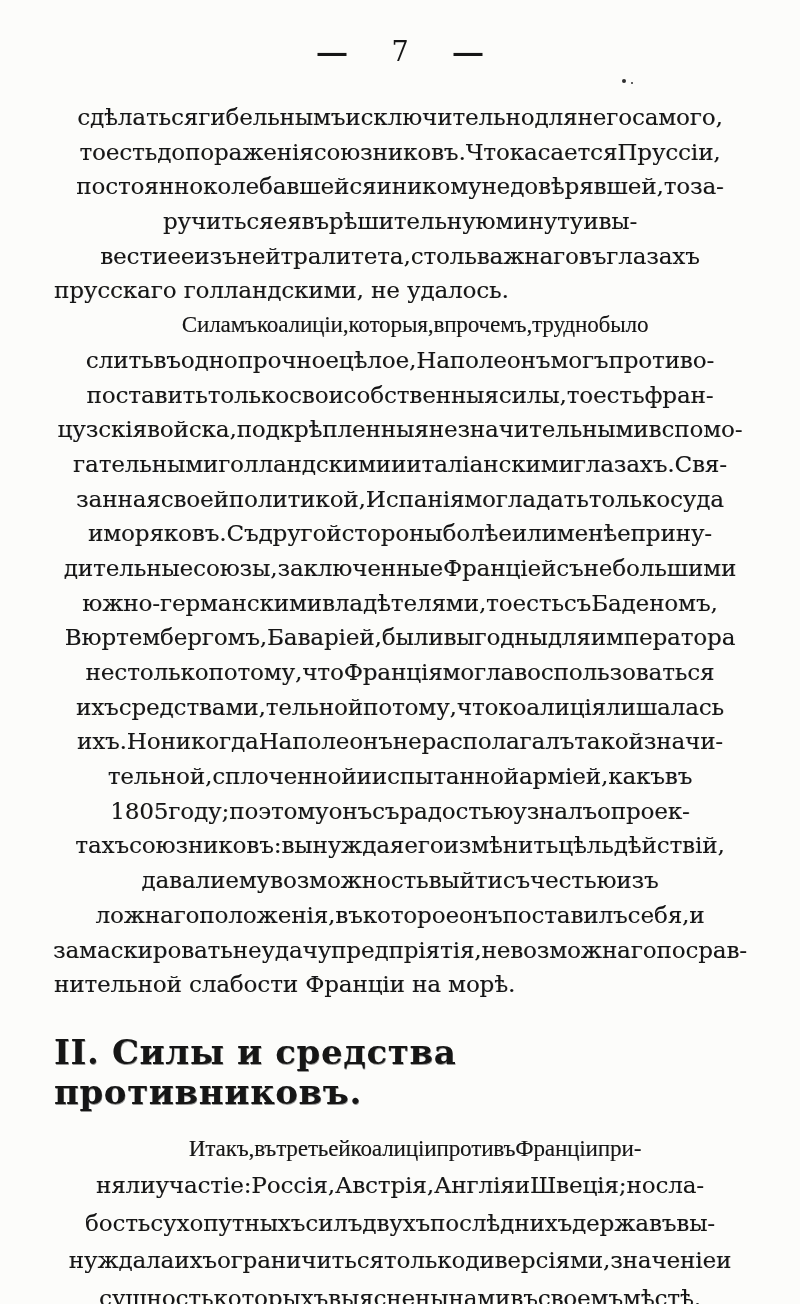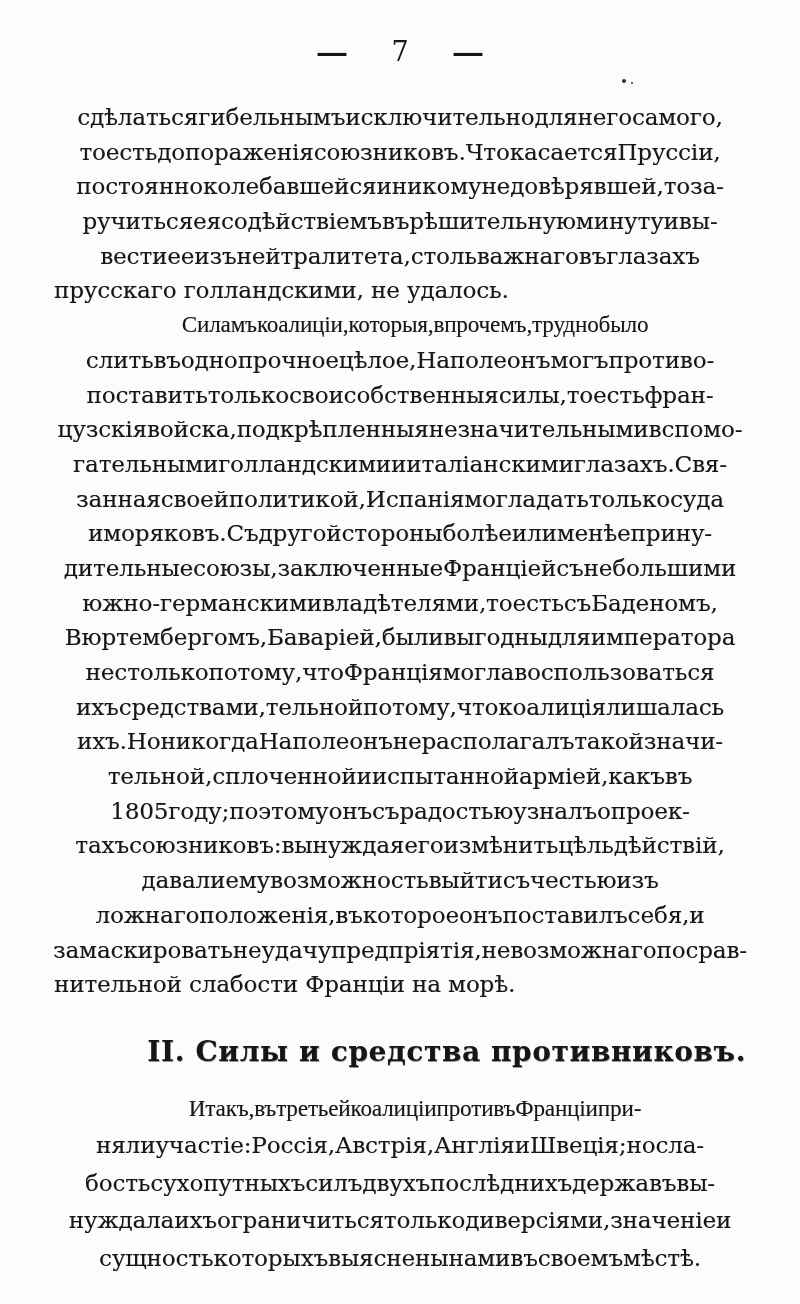--- a/index.html
+++ b/index.html
@@ -36,22 +36,22 @@
     display:flex;
     height:34.7px;line-height:34.7px;
     align-items:center;
     white-space:pre;
     overflow:visible;
   }
   .line.just{justify-content:center;}
   .line.indent{padding-left:30px;font-family:Liberation Serif, serif;}
   .section-heading{
     margin:30px 0 0 0;
-    text-align:right;
-    font-size:28px;
+    text-align:left;
+    font-size:34px;
     font-weight:bold;
     line-height:40px;
     letter-spacing:0.6px;
     text-shadow:0.5px 0.5px 0 rgba(25,25,25,0.45);
   }
   .section-paras{margin-top:18px;}
   .section-paras .line{height:37.5px;line-height:37.5px;}
 </style>
 </head>
 <body>
@@ -65,21 +65,21 @@
   </div>
 
   <div class="ink-specks"></div>
 
   <div class="text-block">
     <div class="paras-top">
         <div class="paragraph">
           <div class="line just"><span>сдѣлаться</span><span>гибельнымъ</span><span>исключительно</span><span>для</span><span>него</span><span>самого,</span></div>
           <div class="line just"><span>то</span><span>есть</span><span>до</span><span>пораженія</span><span>союзниковъ.</span><span>Что</span><span>касается</span><span>Пруссіи,</span></div>
           <div class="line just"><span>постоянно</span><span>колебавшейся</span><span>и</span><span>никому</span><span>не</span><span>довѣрявшей,</span><span>то</span><span>за-</span></div>
-          <div class="line just"><span>ручиться</span><span>ея</span><span>содѣйствіемъ</span><span>въ</span><span>рѣшительную</span><span>минуту</span><span>и</span><span>вы-</span></div>
+          <div class="line just"><span>ручиться</span><span>ея</span><span>въ</span><span>рѣшительную</span><span>минуту</span><span>и</span><span>вы-</span></div>
           <div class="line just"><span>вести</span><span>ее</span><span>изъ</span><span>нейтралитета,</span><span>столь</span><span>важнаго</span><span>въ</span><span>глазахъ</span></div>
           <div class="line">прусскаго голландскими, не удалось.</div>
         </div>
         <div class="paragraph">
           <div class="line just indent"><span>Силамъ</span><span>коалиціи,</span><span>которыя,</span><span>впрочемъ,</span><span>трудно</span><span>было</span></div>
           <div class="line just"><span>слить</span><span>въ</span><span>одно</span><span>прочное</span><span>цѣлое,</span><span>Наполеонъ</span><span>могъ</span><span>противо-</span></div>
           <div class="line just"><span>поставить</span><span>только</span><span>свои</span><span>собственныя</span><span>силы,</span><span>то</span><span>есть</span><span>фран-</span></div>
           <div class="line just"><span>цузскія</span><span>войска,</span><span>подкрѣпленныя</span><span>незначительными</span><span>вспомо-</span></div>
           <div class="line just"><span>гательными</span><span>голландскими</span><span>и</span><span>италіанскими</span><span>глазахъ.</span><span>Свя-</span></div>
           <div class="line just"><span>занная</span><span>своей</span><span>политикой,</span><span>Испанія</span><span>могла</span><span>дать</span><span>только</span><span>суда</span></div>

